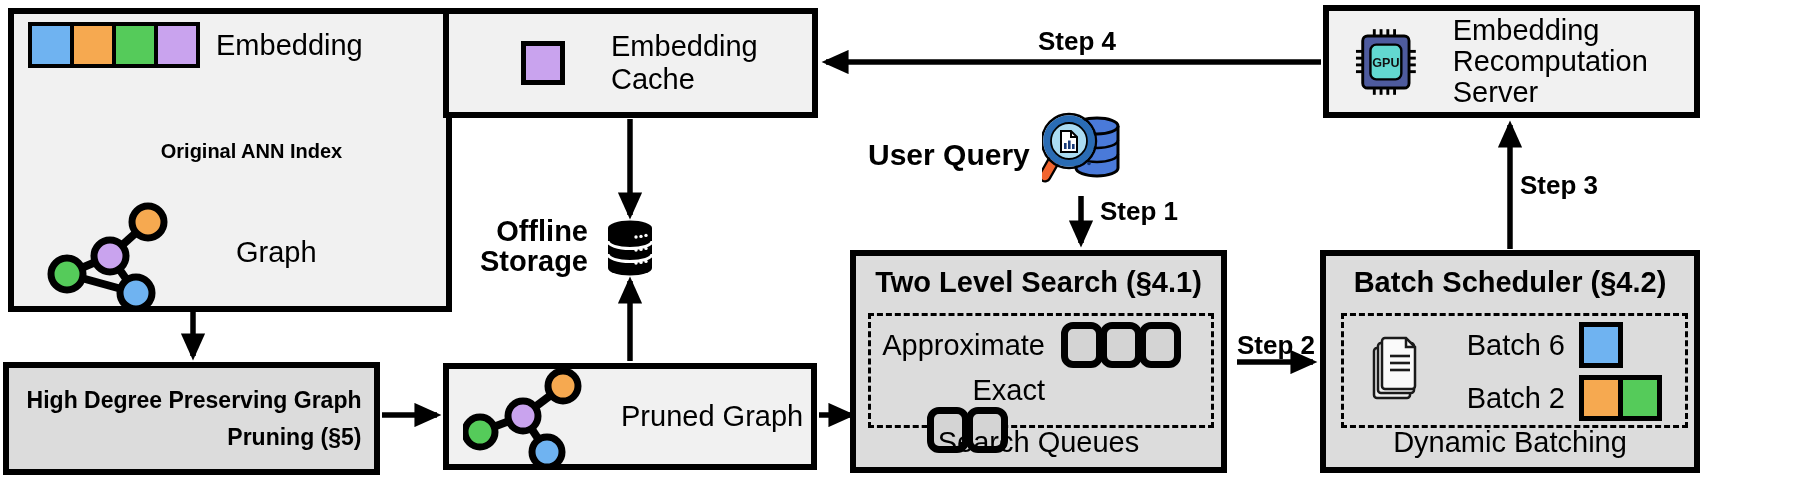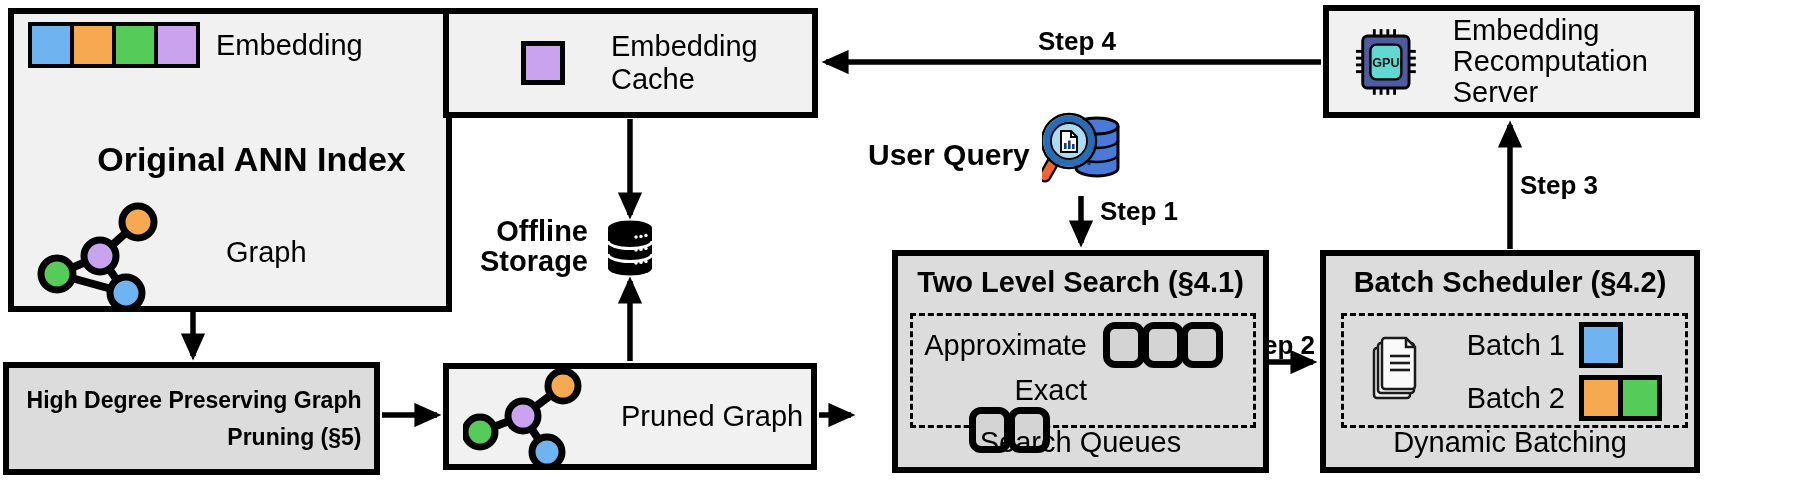--- a/index.html
+++ b/index.html
@@ -11,22 +11,22 @@
   .bg-light{background:#F1F1F1;}
   .bg-dark{background:#DCDCDC;}
   .arrows{position:absolute;left:0;top:0;}
   .steplabel{position:absolute;font-weight:bold;font-size:26px;white-space:nowrap;}
 
   
   .ann-chiprow{position:absolute;left:14px;top:8px;display:flex;align-items:center;gap:16px;}
   .chip{background:#000;padding:4px;display:flex;gap:4px;}
   .chip .cell{width:38px;height:38px;}
   .lbl{font-size:29px;}
-  .ann-title{position:absolute;left:0;right:0;top:126px;text-align:center;font-weight:bold;font-size:34px;margin-left:43px;}
-  .ann-graphrow{position:absolute;left:22px;top:182px;display:flex;align-items:center;gap:64px;}
+  .ann-title{position:absolute;left:0;right:0;top:126px;text-align:center;font-weight:bold;font-size:20px;margin-left:43px;}
+  .ann-graphrow{position:absolute;left:32px;top:182px;display:flex;align-items:center;gap:64px;}
 
   
   .cache-inner{display:flex;align-items:center;height:100%;padding-left:72px;gap:46px;box-sizing:border-box;}
   .cache-chip{background:#000;padding:5px;display:flex;}
   .cache-chip .cell{width:34px;height:34px;}
   .cache-label{font-size:29px;line-height:33px;width:170px;}
 
   
   .offline-label{position:absolute;left:462px;top:216px;width:126px;text-align:right;
     font-weight:bold;font-size:29px;line-height:30px;}
@@ -179,21 +179,21 @@
       <path d="M19,21 h10 l6,6 v15 h-16 z" fill="#fff" stroke="#000" stroke-width="2"></path>
       <path d="M29,21 v6 h6" fill="none" stroke="#000" stroke-width="2"></path>
       <g fill="#1A3C7A">
         <rect x="22" y="33" width="2.6" height="6"></rect>
         <rect x="26" y="30.5" width="2.6" height="8.5"></rect>
         <rect x="30" y="34" width="2.6" height="5"></rect>
       </g>
     </g>
   </svg>
 
-  <div class="box bg-dark" style="left:892px;top:250px;width:377px;height:223px;">
+  <div class="box bg-dark" style="left:850px;top:250px;width:377px;height:223px;">
     <div class="panel-title">Two Level Search (§4.1)</div>
     <div class="dashed" style="left:12px;top:57px;width:346px;height:115px;">
       <div class="qrow" style="left:2px;top:6px;">
         <div class="qlabel">Approximate</div>
         <div class="qslots">
           <div class="qs"></div>
           <div class="qs"></div>
           <div class="qs"></div>
         </div>
       </div>
@@ -218,21 +218,21 @@
           <path d="M15,2 h21 l9,9 v39 a3,3 0 0 1 -3,3 h-27 a3,3 0 0 1 -3,-3 v-45 a3,3 0 0 1 3,-3 z" fill="#FAFAFA"></path>
           <path d="M36,2 v9 h9" fill="none"></path>
         </g>
         <g stroke="#1A1A1A" stroke-width="2.6">
           <line x1="20" y1="20" x2="40" y2="20"></line>
           <line x1="20" y1="27" x2="40" y2="27"></line>
           <line x1="20" y1="34" x2="40" y2="34"></line>
         </g>
       </svg>
       <div class="brow" style="left:116px;top:6px;">
-        <div class="blabel">Batch 1</div>
+        <div class="blabel">Batch 6</div>
         <div class="bchip">
           <div class="cell" style="background: rgb(111, 179, 241);"></div>
         </div>
       </div>
       <div class="brow" style="left:116px;top:59px;">
         <div class="blabel">Batch 2</div>
         <div class="bchip">
           <div class="cell" style="background: rgb(246, 169, 80);"></div>
           <div class="cell" style="background: rgb(85, 203, 90);"></div>
         </div>

